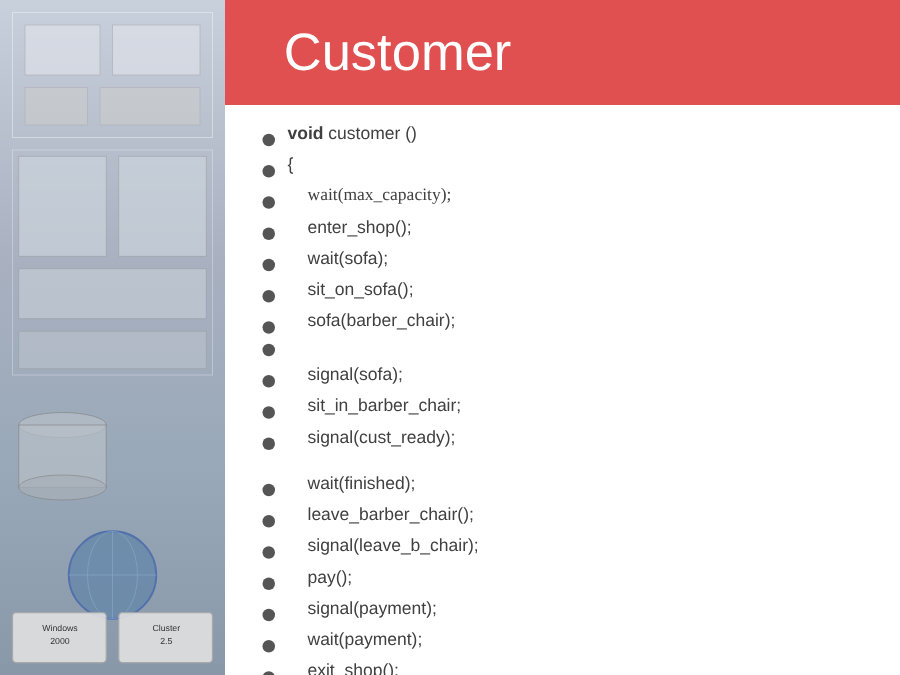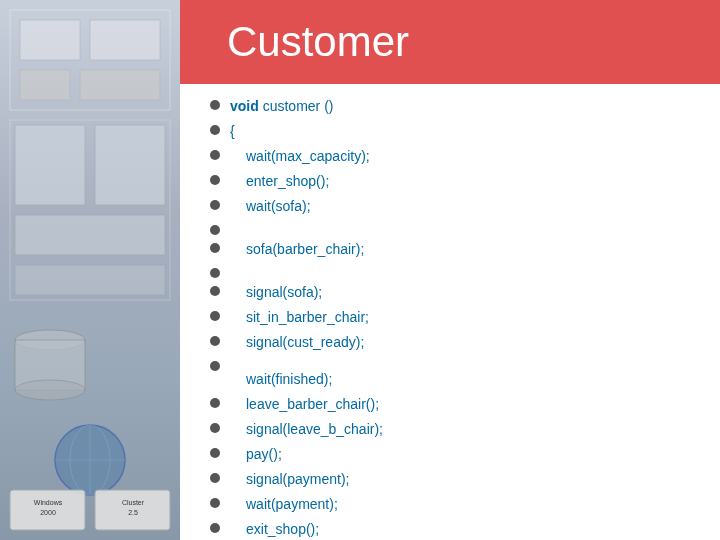--- a/index.html
+++ b/index.html
@@ -52,24 +52,24 @@
       color: #ffffff;
       font-family: Arial, sans-serif;
     }
 
     .code-list {
       padding: 0 20px 0 30px;
     }
 
     .code-item {
       display: flex;
-      align-items: flex-start;
+      align-items: flex-end;
       margin-bottom: 4px;
       font-size: 14px;
-      color: #0369a1;
+      color: #404040;
       font-family: Arial, sans-serif;
       line-height: 1.5;
     }
 
     .bullet {
       width: 10px;
       height: 10px;
       background: #555;
       border-radius: 50%;
       margin-right: 10px;
@@ -140,32 +140,33 @@
   <div class="code-item">
         <div class="bullet"></div>
         <span class="code-text"><strong class="kw">void</strong> customer ()</span>
       </div>
       <div class="code-item">
         <div class="bullet"></div>
         <span class="code-text">{</span>
       </div>
       <div class="code-item">
         <div class="bullet"></div>
-        <span class="code-text" style="padding-left: 16px;">wait(max_capacity);</span>
+        <span class="code-text" style="padding-left: 16px; font-family: Liberation Serif, serif;">wait(max_capacity);</span>
       </div>
       <div class="code-item">
         <div class="bullet"></div>
         <span class="code-text" style="padding-left: 16px;">enter_shop();</span>
       </div>
       <div class="code-item">
         <div class="bullet"></div>
         <span class="code-text" style="padding-left: 16px;">wait(sofa);</span>
       </div>
       <div class="code-item">
         <div class="bullet"></div>
+        <span class="code-text" style="padding-left: 16px;">sit_on_sofa();</span>
       </div>
       <div class="code-item">
         <div class="bullet"></div>
         <span class="code-text" style="padding-left: 16px;">sofa(barber_chair);</span>
       </div>
       <div class="code-item">
         <div class="bullet"></div>
       </div>
       <div class="code-item">
         <div class="bullet"></div>

